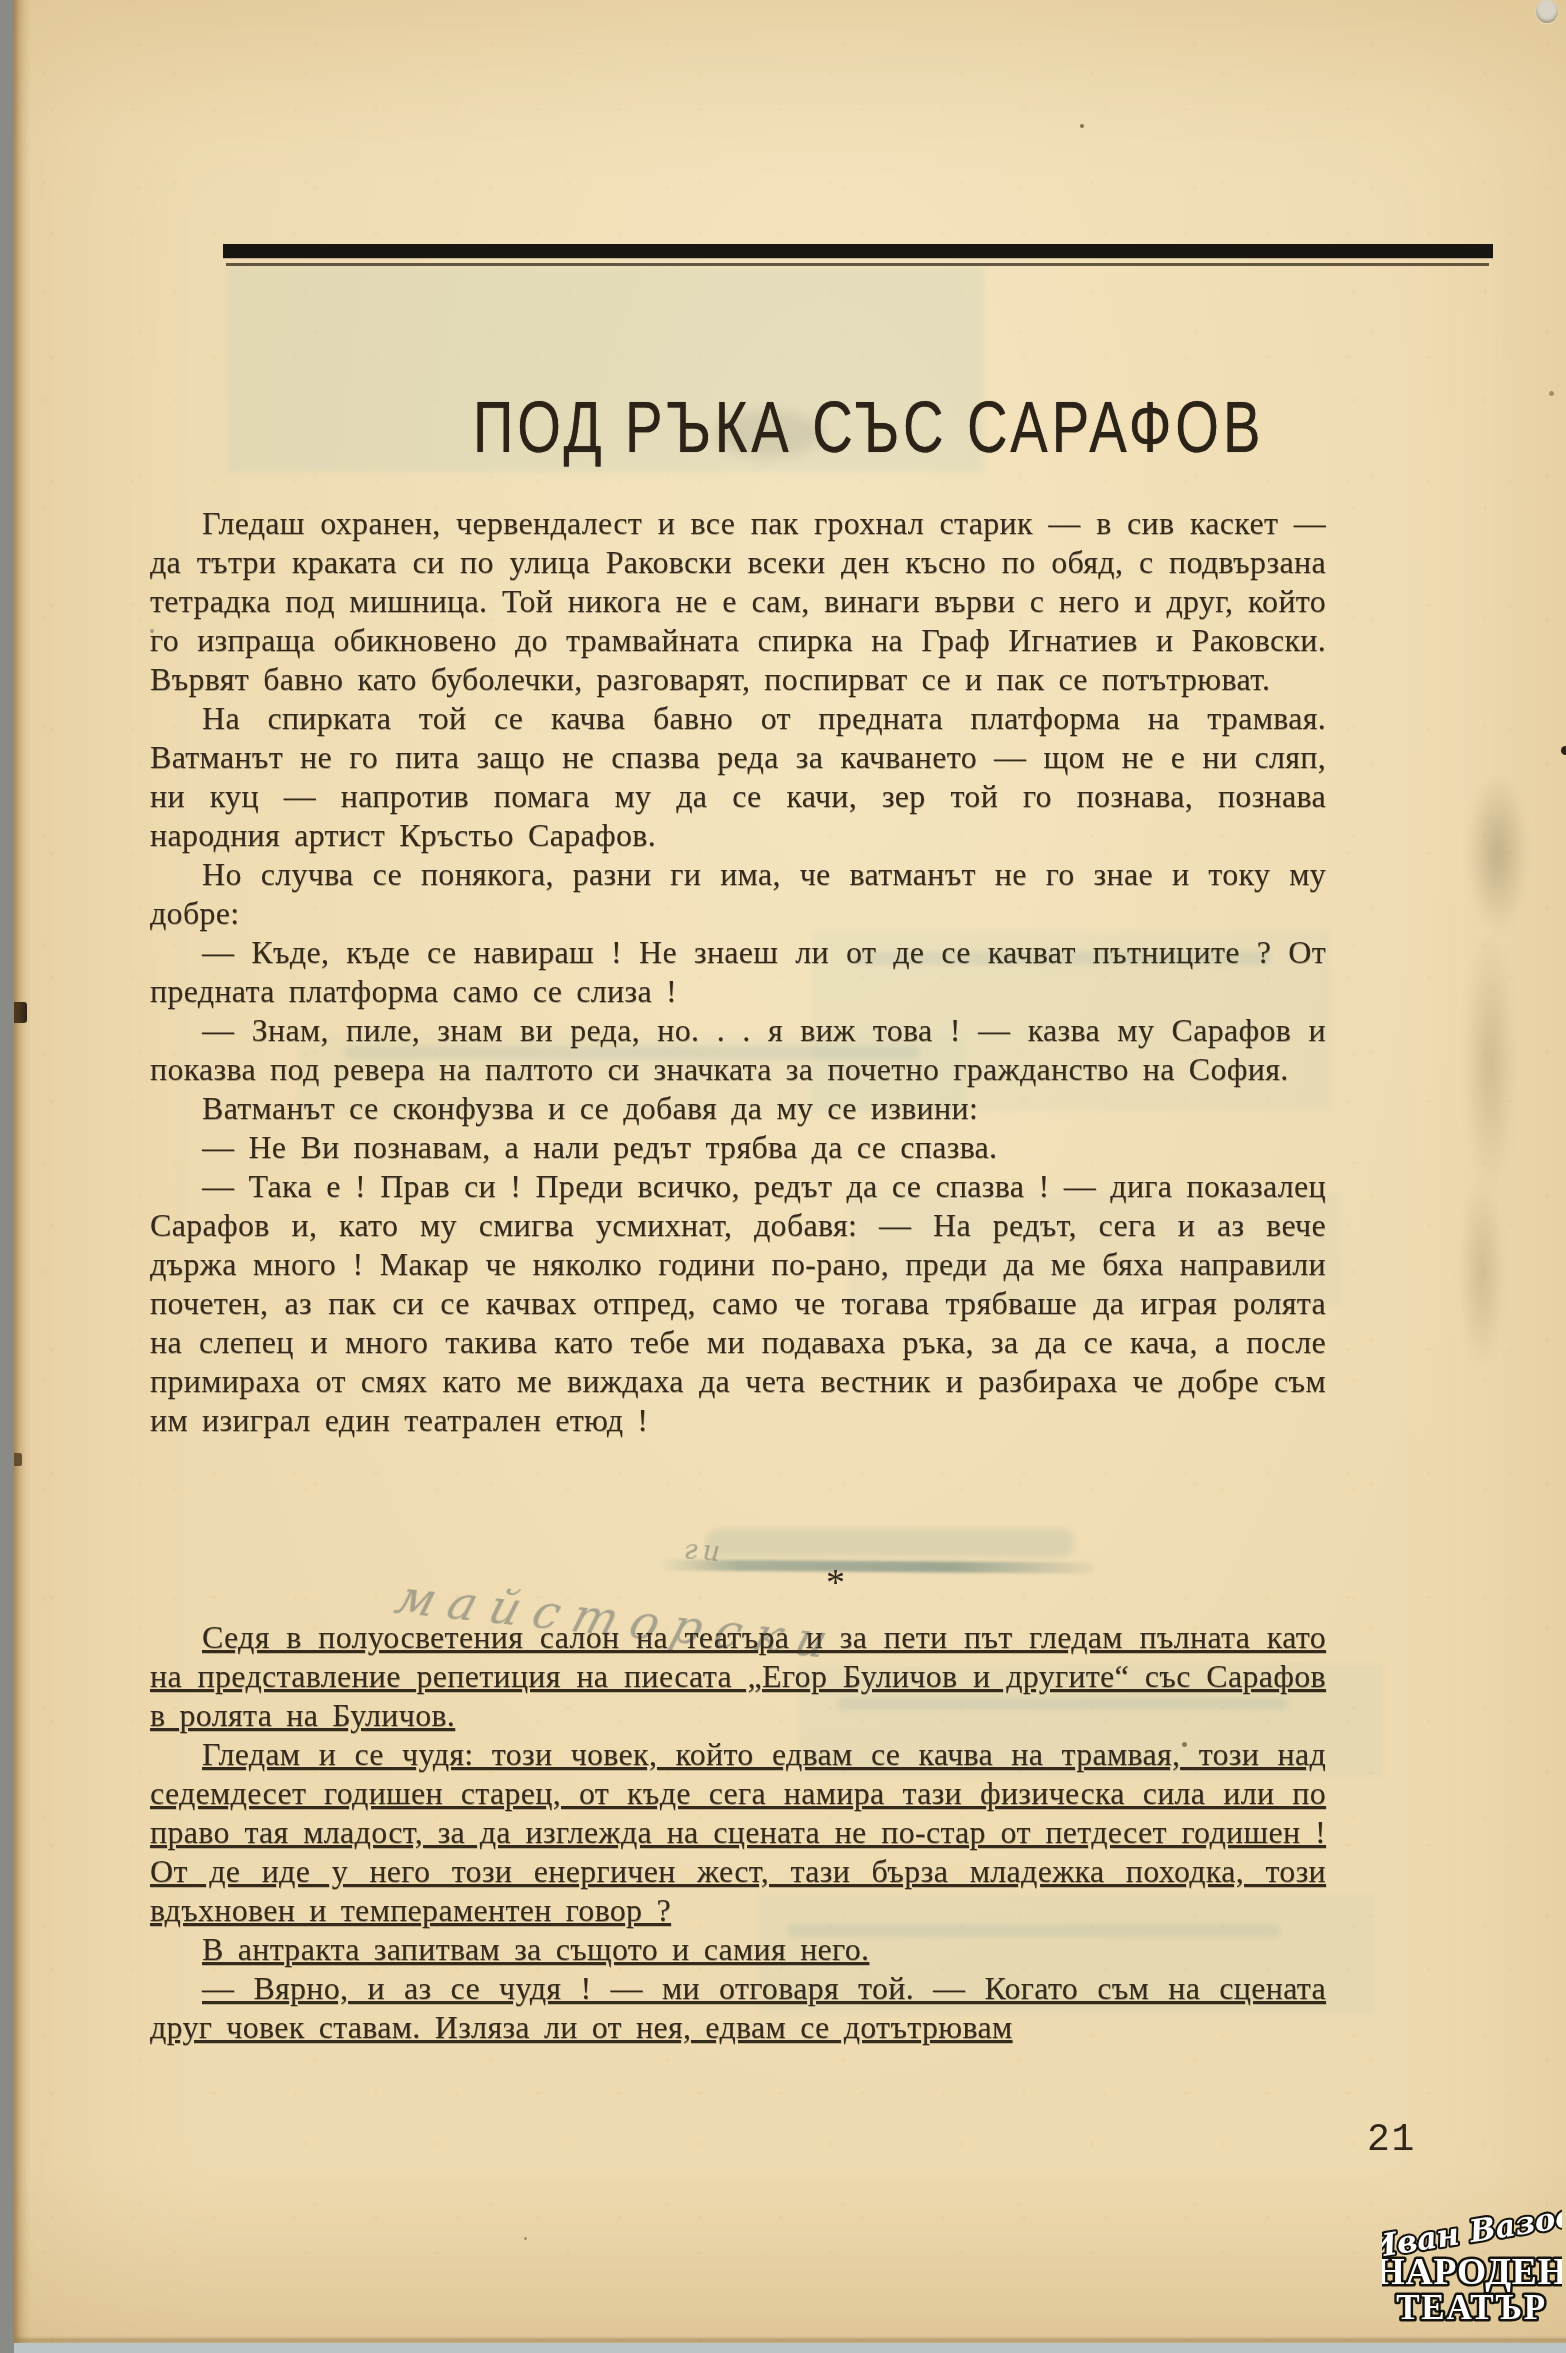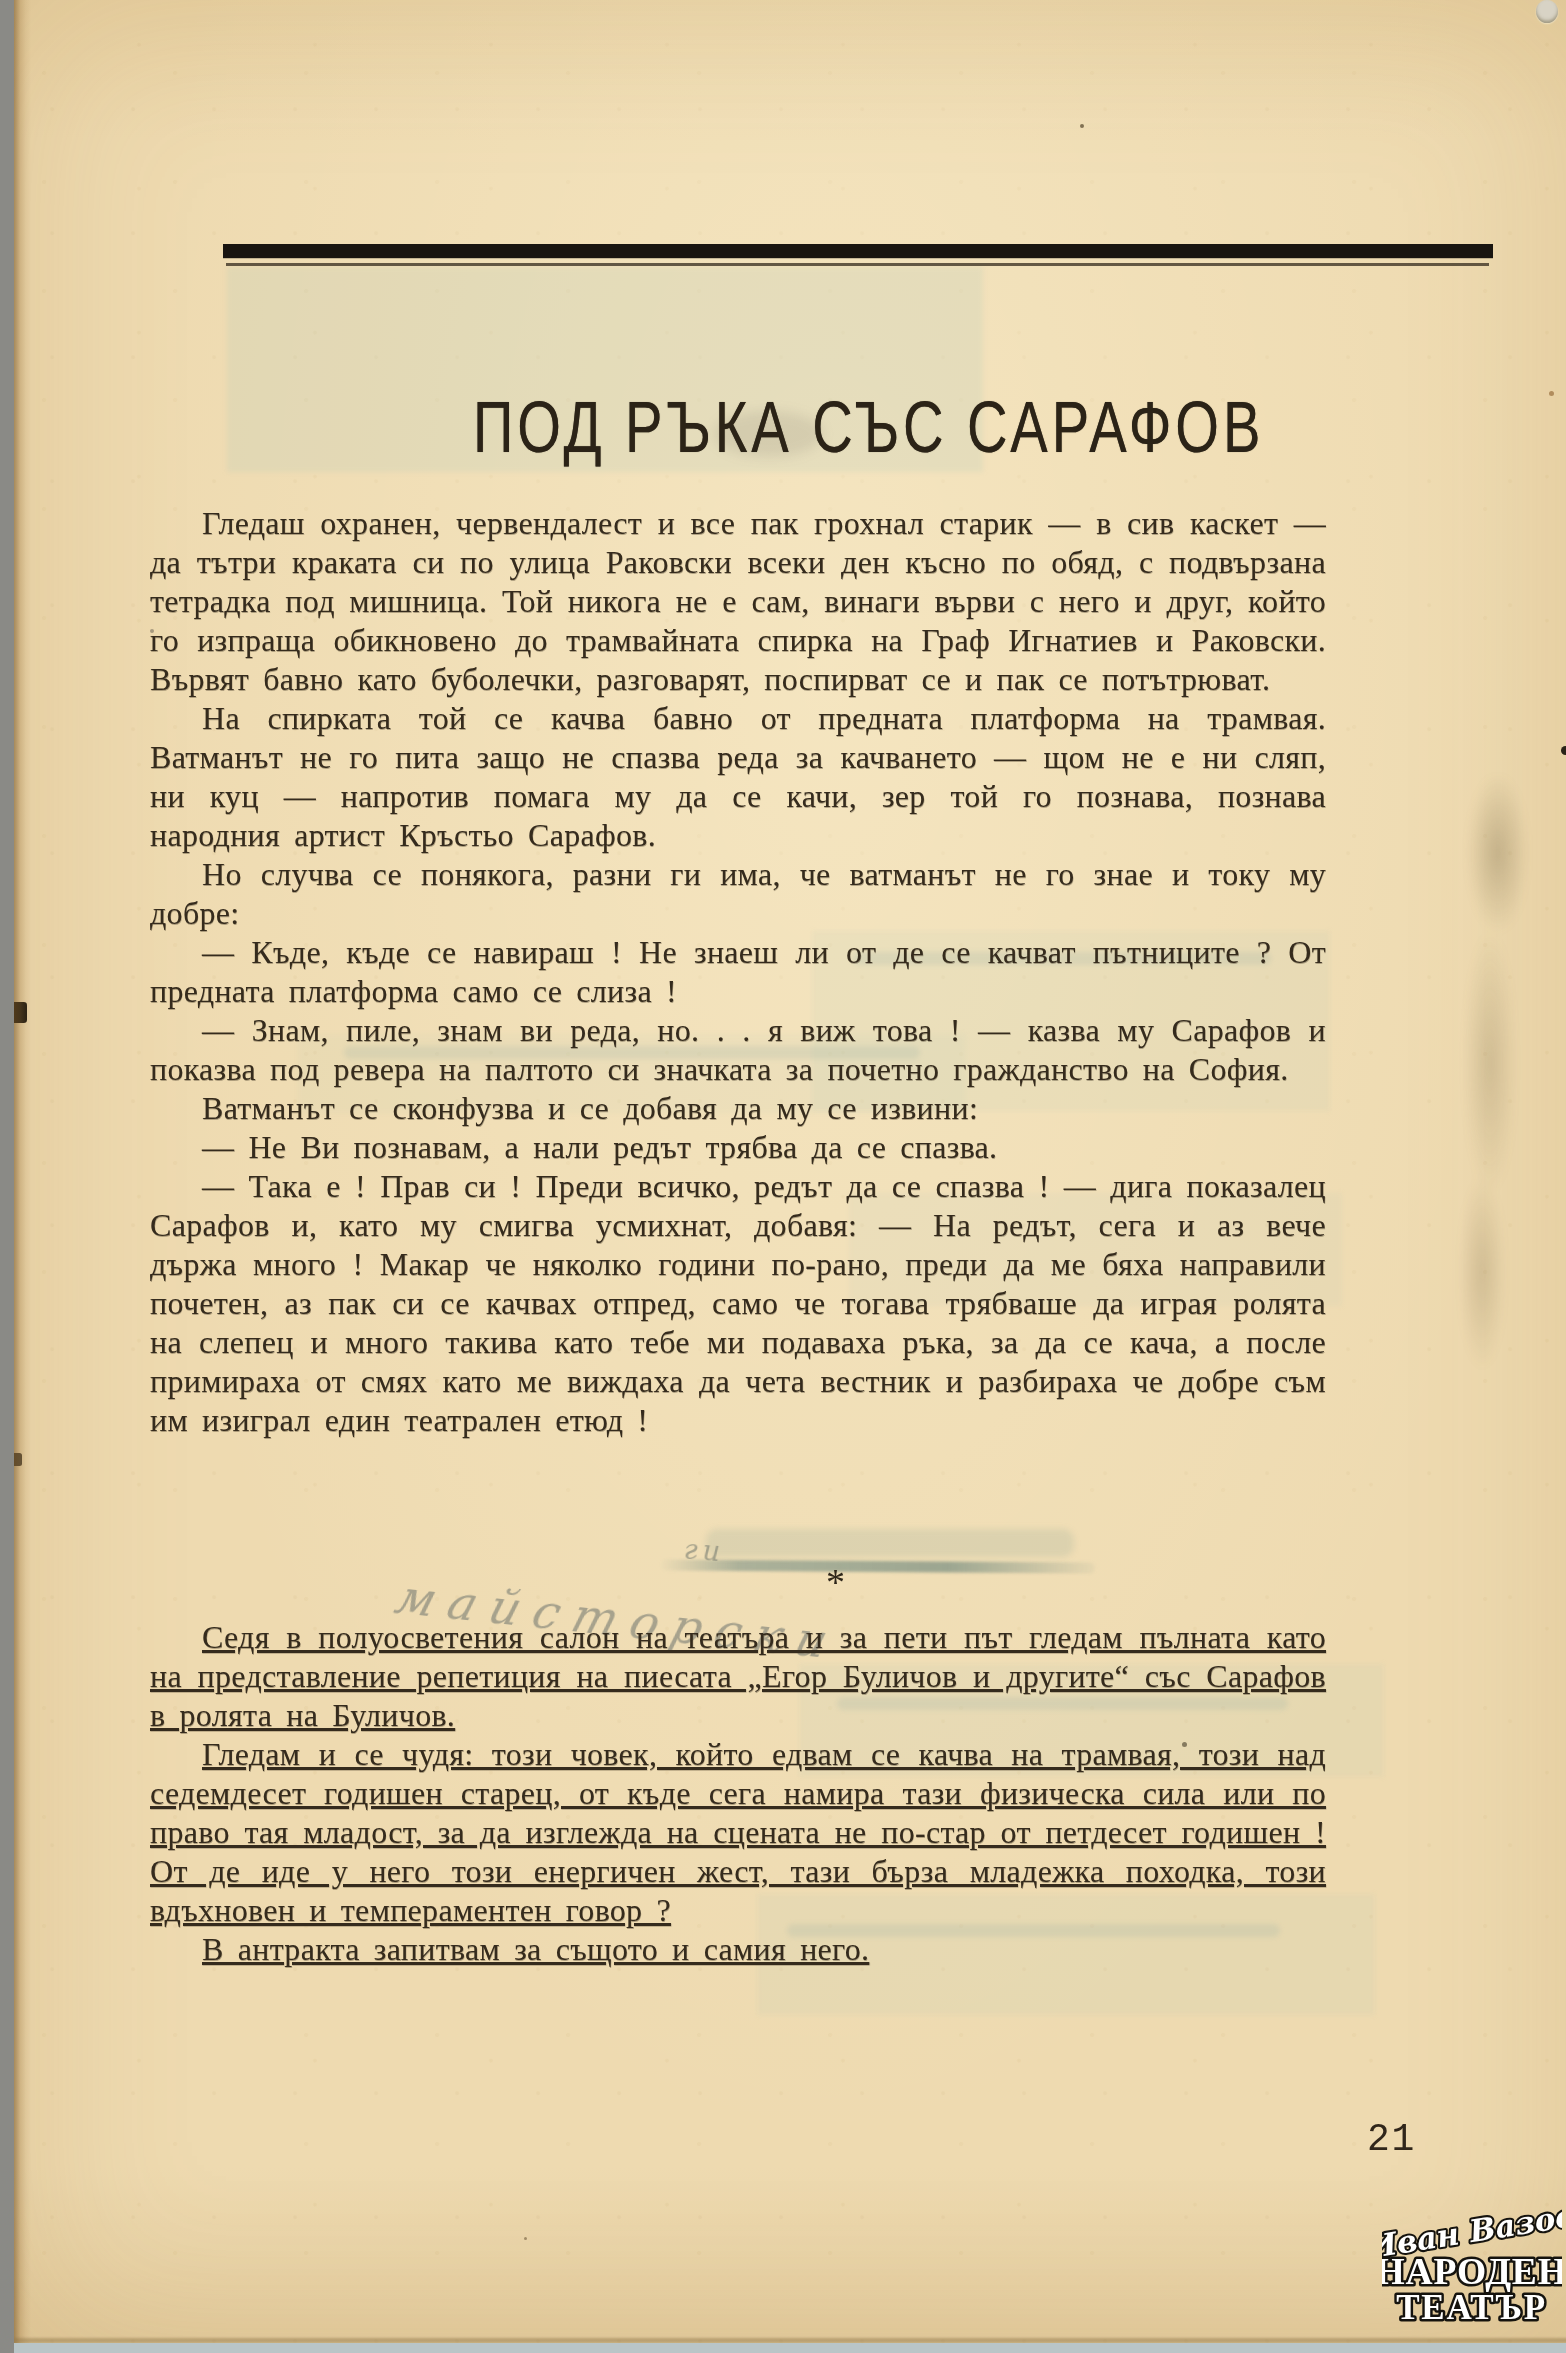--- a/index.html
+++ b/index.html
@@ -167,20 +167,21 @@
   <div class="abs pencil-underline"></div>
 
   <div class="abs hw-super">ги</div>
   <div class="abs handwriting">майсторски</div>
   <div class="abs separator-star">*</div>
 
   <div class="abs body-text bt2">
       <p>Седя в полуосветения салон на театъра и за пети път гледам пълната като на представление репетиция на пиесата „Егор Буличов и другите“ със Сарафов в ролята на Буличов.</p>
       <p>Гледам и се чудя: този човек, който едвам се качва на трамвая, този над седемдесет годишен старец, от къде сега намира тази физическа сила или по право тая младост, за да изглежда на сцената не по-стар от петдесет годишен ! От де иде у него този енергичен жест, тази бърза младежка походка, този вдъхновен и темпераментен говор ?</p>
       <p>В антракта запитвам за същото и самия него.</p>
+      <p>— Вярно, и аз се чудя ! — ми отговаря той. — Когато съм на сцената друг човек ставам. Изляза ли от нея, едвам се дотътрювам</p>
     </div>
 
   <div class="abs page-number">21</div>
 
   <svg class="abs stamp" viewBox="0 0 215 145" xmlns="http://www.w3.org/2000/svg">
     <g transform="rotate(-9 107 30)">
       <text x="107" y="42" text-anchor="middle" font-family="DejaVu Serif, serif" font-style="italic" font-weight="bold" font-size="37" fill="#ffffff" stroke="#15130e" stroke-width="5" paint-order="stroke" stroke-linejoin="round">Иван Вазов</text>
     </g>
     <text x="107" y="92" text-anchor="middle" font-family="Liberation Serif, serif" font-weight="bold" font-size="45" letter-spacing="1" fill="#ffffff" stroke="#15130e" stroke-width="6" paint-order="stroke" stroke-linejoin="round">НАРОДЕН</text>
     <text x="107" y="134" text-anchor="middle" font-family="Liberation Serif, serif" font-weight="bold" font-size="42" letter-spacing="2" fill="#ffffff" stroke="#15130e" stroke-width="6" paint-order="stroke" stroke-linejoin="round">ТЕАТЪР</text>

